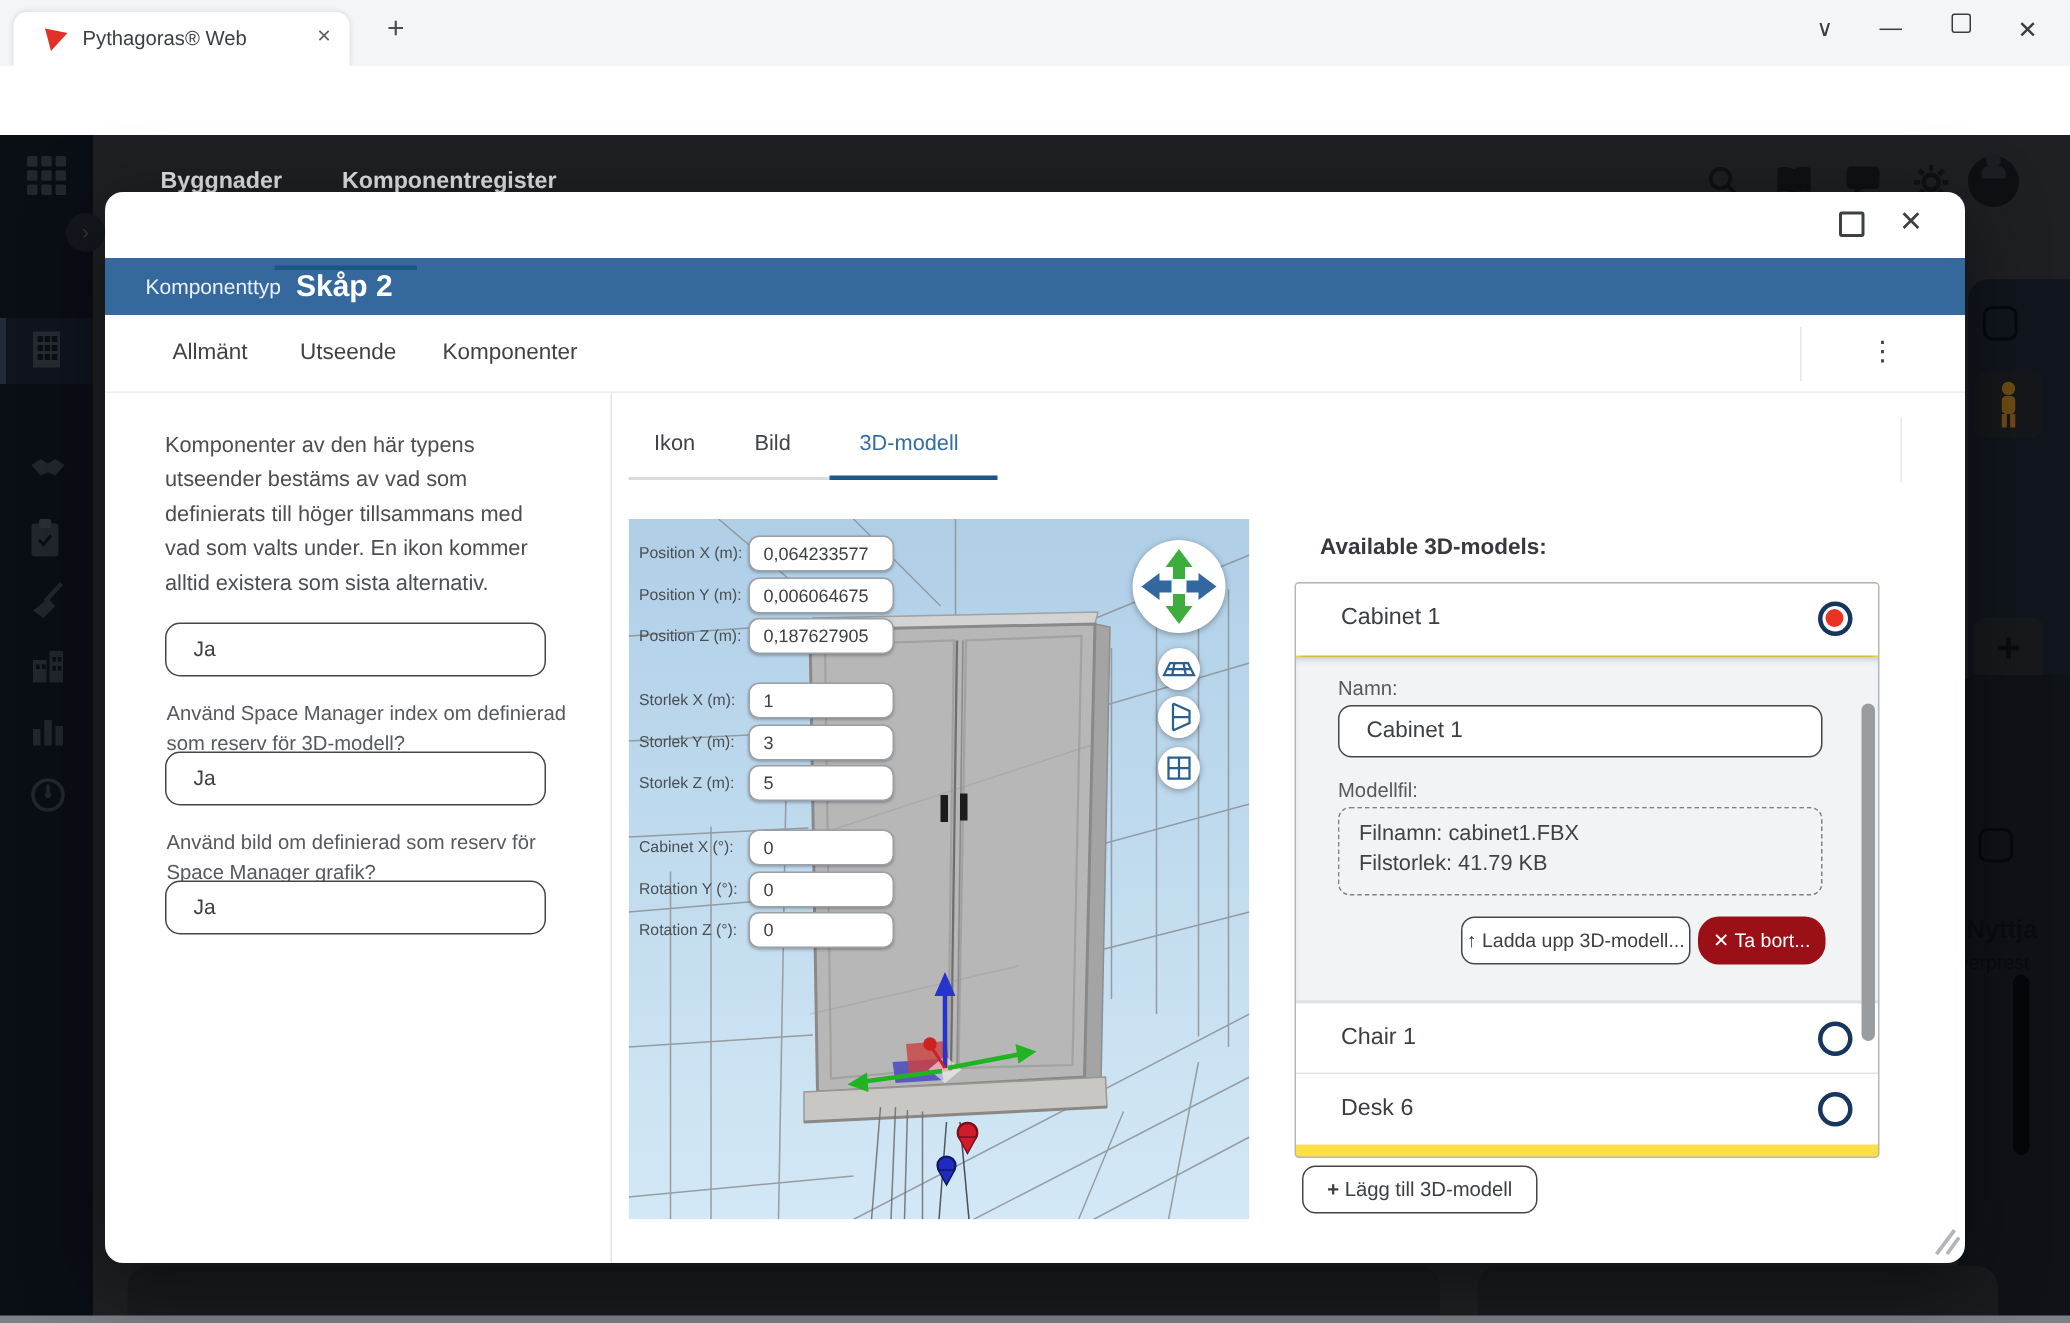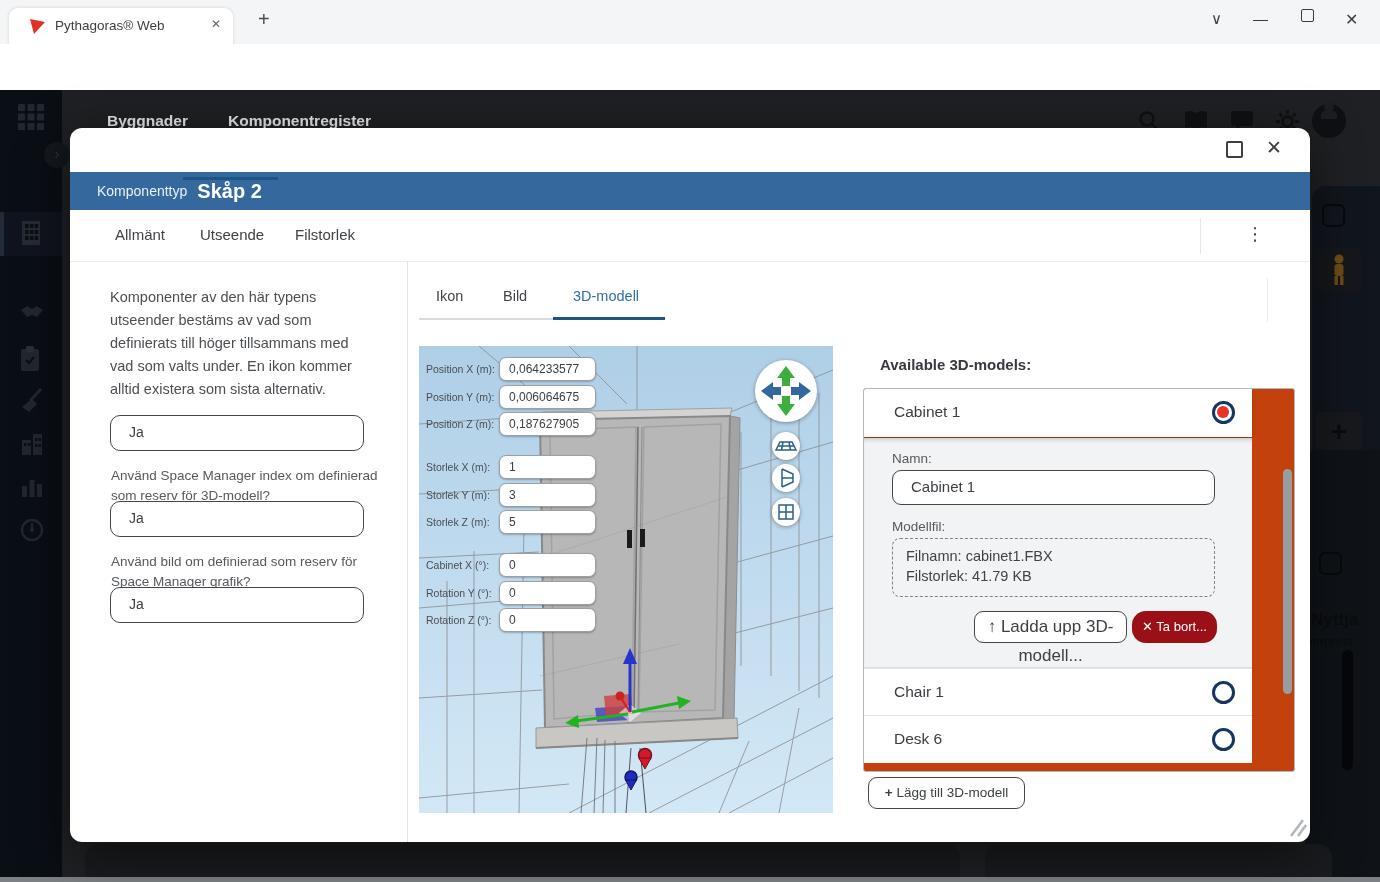--- a/index.html
+++ b/index.html
@@ -80,30 +80,30 @@
   
   #viewer { left:349px; top:218px; width:414px; height:467px; overflow:hidden; }
   .vrow-label { left:7px; width:72px; font-size:10.5px; color:#4a4e52; line-height:24px; white-space:nowrap; }
   .vrow-input { left:80px; width:97px; height:24px; background:#fff; border:1px solid #9aa0a5; border-radius:7px; box-shadow:0 1px 2px rgba(0,0,0,.25); font-size:12px; color:#3c4043; line-height:22px; padding-left:9px; }
   .vbtn { border-radius:50%; background:#fff; box-shadow:0 1px 4px rgba(0,0,0,.35); }
   #vbtn-pan { left:336px; top:14px; width:62px; height:62px; }
   .vbtn-small { left:353px; width:28px; height:28px; }
 
   
   #avail-title { left:810px; top:228px; font-size:15px; font-weight:700; color:#36393d; }
-  #model-list { left:793px; top:260px; width:432px; height:384px; border:1px solid #b5b8bb; border-radius:3px; background:#c2410c; overflow:hidden; }
+  #model-list { left:793px; top:260px; width:390px; height:384px; border:1px solid #b5b8bb; border-radius:3px; background:#fde047; overflow:hidden; }
   .model-row { left:0; width:388px; height:48px; background:#fff; }
   .model-name { left:30px; top:14px; font-size:15.5px; color:#3a3d41; }
   .radio { right:17px; top:12px; width:23px; height:23px; border:3.5px solid #17365d; border-radius:50%; background:#fff; }
   .radio .dot { position:absolute; left:2px; top:2px; width:12px; height:12px; border-radius:50%; background:#ea3323; }
   #detail { left:0; top:49px; width:388px; height:230px; background:#f2f3f4; border-bottom:1px solid #dcdee0; box-shadow:inset 0 4px 5px -3px rgba(0,0,0,.22); }
   .d-label { left:28px; font-size:13.5px; color:#56595d; }
   #name-input { left:28px; top:32px; width:323px; height:35px; background:#fff; border:1.6px solid #43474b; border-radius:9px; font-size:15px; color:#3c4043; line-height:32px; padding-left:18px; }
   #file-box { left:28px; top:100px; width:323px; height:59px; border:1.6px dashed #7e8286; border-radius:8px; font-size:14.5px; color:#3f4347; padding:8px 0 0 13px; line-height:1.35; background:transparent; }
-  #upload-btn { left:110px; top:173px; width:153px; height:32px; background:#fff; border:1.6px solid #43474b; border-radius:9px; font-size:17px; color:#3c4043; text-align:center; line-height:29px; }
+  #upload-btn { left:110px; top:173px; width:153px; height:32px; background:#fff; border:1.6px solid #43474b; border-radius:9px; font-size:13px; color:#3c4043; text-align:center; line-height:29px; }
   #remove-btn { left:268px; top:173px; width:85px; height:32px; background:#9b1017; border-radius:14px; font-size:13px; color:#fff; text-align:center; line-height:32px; }
   .row-border { border-top:1px solid #e2e4e6; }
   #list-scroll { right:2px; top:80px; width:9px; height:225px; background:#9a9da0; border-radius:5px; }
   #add-btn { left:798px; top:649px; width:157px; height:32px; background:#fff; border:1.6px solid #43474b; border-radius:9px; font-size:13.5px; color:#3c4043; text-align:center; line-height:29px; }
   #resize-handle { left:1215px; top:690px; }
   .noselect { user-select:none; }
 </style>
 </head>
 <body>
 
@@ -287,21 +287,21 @@
     <span class="abs mod-winctl" id="m-close">✕</span>
 
     <div id="m-header" class="abs">
       <span class="k">Komponenttyp</span>
       <span class="t">Skåp 2</span>
     </div>
 
     <div id="m-tabs" class="abs">
       <span class="abs mtab" style="left:45px">Allmänt</span>
       <span class="abs mtab active" style="left:130px">Utseende</span>
-      <span class="abs mtab" style="left:225px">Filstorlek</span>
+      <span class="abs mtab" style="left:225px">Komponenter</span>
       <div id="mtabs-div" class="abs"></div>
       <span id="m-kebab" class="abs">⋮</span>
     </div>
     <div id="mtab-underline" class="abs"></div>
 
     <div id="left-divider" class="abs"></div>
 
     <p id="m-desc" class="abs">Komponenter av den här typens utseender bestäms av vad som definierats till höger tillsammans med vad som valts under. En ikon kommer alltid existera som sista alternativ.</p>
     <div class="abs q-select" style="top:287px"><span>Ja</span></div>
     <span class="abs q-label" style="top:338px">Använd Space Manager index om definierad som reserv för 3D-modell?</span>

